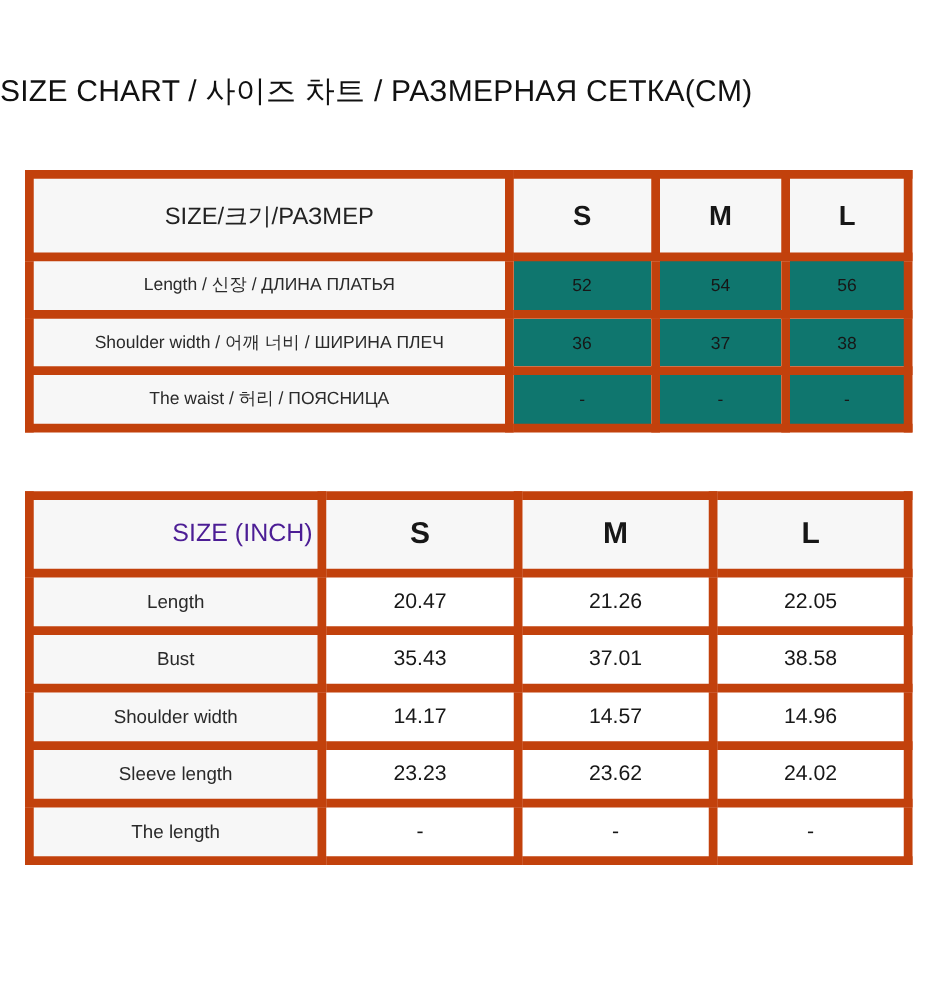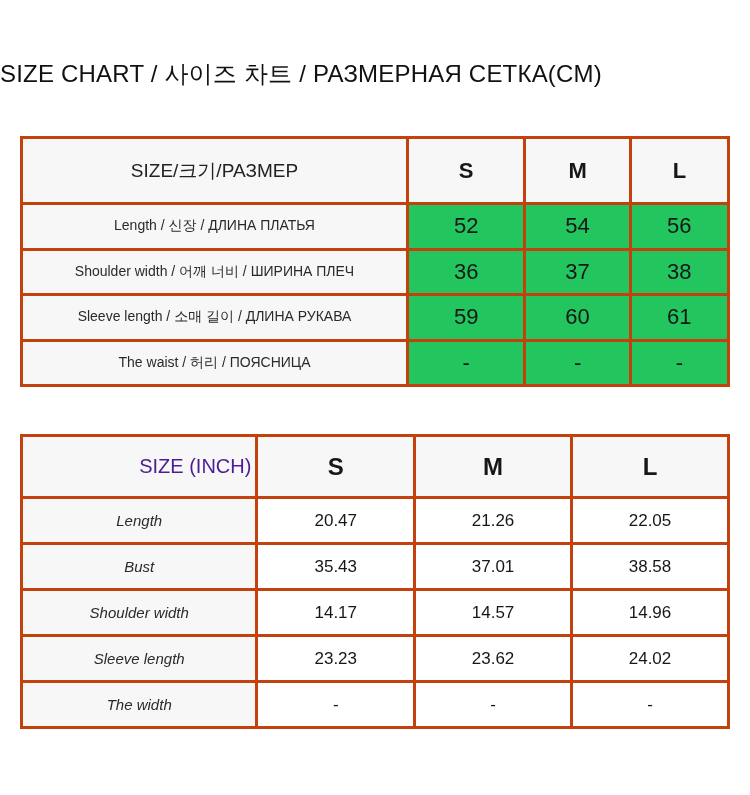--- a/index.html
+++ b/index.html
@@ -24,42 +24,42 @@
     line-height: 32px;
   }
   table.size-table {
     border-collapse: collapse;
     table-layout: fixed;
     width: 710px;
     margin-left: 20px;
     border: 1px solid #919191;
   }
   table.size-table td, table.size-table th {
-    border: 3px solid #c2410c;
+    border: 7px solid #c2410c;
     text-align: center;
     vertical-align: middle;
     padding: 0 4px;
     overflow: hidden;
     white-space: nowrap;
   }
   
   #cm-table { margin-top: 46px; }
   #cm-table .hdr-row { height: 66px; background: #f7f7f7; }
   #cm-table .hdr-label { font-size: 19px; font-weight: 400; color: #222; }
   #cm-table .hdr-size { font-size: 22px; font-weight: 700; color: #171717; }
   #cm-table .data-row { height: 45.5px; }
   #cm-table .row-label { background: #f7f7f7; font-size: 14px; font-weight: 400; color: #2a2a2a; }
-  #cm-table .cell-val { background: #22c55e; font-size: 22px; font-weight: 400; color: #171717; }
+  #cm-table .cell-val { background: #0f766e; font-size: 14px; font-weight: 400; color: #171717; }
   
   #inch-table { margin-top: 47px; }
   #inch-table .hdr-row { height: 62px; background: #f7f7f7; }
   #inch-table .hdr-label { font-size: 20px; font-weight: 400; color: #4c1d95; text-align: right; }
   #inch-table .hdr-size { font-size: 24px; font-weight: 700; color: #171717; }
   #inch-table .data-row { height: 46px; }
-  #inch-table .row-label { background: #f7f7f7; font-size: 15px; font-weight: 400; color: #2a2a2a; font-style: italic; }
+  #inch-table .row-label { background: #f7f7f7; font-size: 15px; font-weight: 400; color: #2a2a2a; }
   #inch-table .cell-val { background: #ffffff; font-size: 17px; font-weight: 400; color: #171717; }
 </style>
 </head>
 <body>
 
 <div class="page">
 
   <h1 class="title">SIZE CHART / 사이즈 차트 / РАЗМЕРНАЯ СЕТКА(CM)</h1>
 
   <table class="size-table" id="cm-table">
@@ -80,26 +80,20 @@
         <td class="row-label">Length / 신장 / ДЛИНА ПЛАТЬЯ</td>
         <td class="cell-val">52</td>
         <td class="cell-val">54</td>
         <td class="cell-val">56</td>
       </tr>
       <tr class="data-row">
         <td class="row-label">Shoulder width / 어깨 너비 / ШИРИНА ПЛЕЧ</td>
         <td class="cell-val">36</td>
         <td class="cell-val">37</td>
         <td class="cell-val">38</td>
-      </tr>
-      <tr class="data-row">
-        <td class="row-label">Sleeve length / 소매 길이 / ДЛИНА РУКАВА</td>
-        <td class="cell-val">59</td>
-        <td class="cell-val">60</td>
-        <td class="cell-val">61</td>
       </tr>
       <tr class="data-row">
         <td class="row-label">The waist / 허리 / ПОЯСНИЦА</td>
         <td class="cell-val">-</td>
         <td class="cell-val">-</td>
         <td class="cell-val">-</td>
       </tr>
     </tbody>
   </table>
 
@@ -135,21 +129,21 @@
         <td class="cell-val">14.57</td>
         <td class="cell-val">14.96</td>
       </tr>
       <tr class="data-row">
         <td class="row-label">Sleeve length</td>
         <td class="cell-val">23.23</td>
         <td class="cell-val">23.62</td>
         <td class="cell-val">24.02</td>
       </tr>
       <tr class="data-row">
-        <td class="row-label">The width</td>
+        <td class="row-label">The length</td>
         <td class="cell-val">-</td>
         <td class="cell-val">-</td>
         <td class="cell-val">-</td>
       </tr>
     </tbody>
   </table>
 
 </div>
 
 </body></html>

